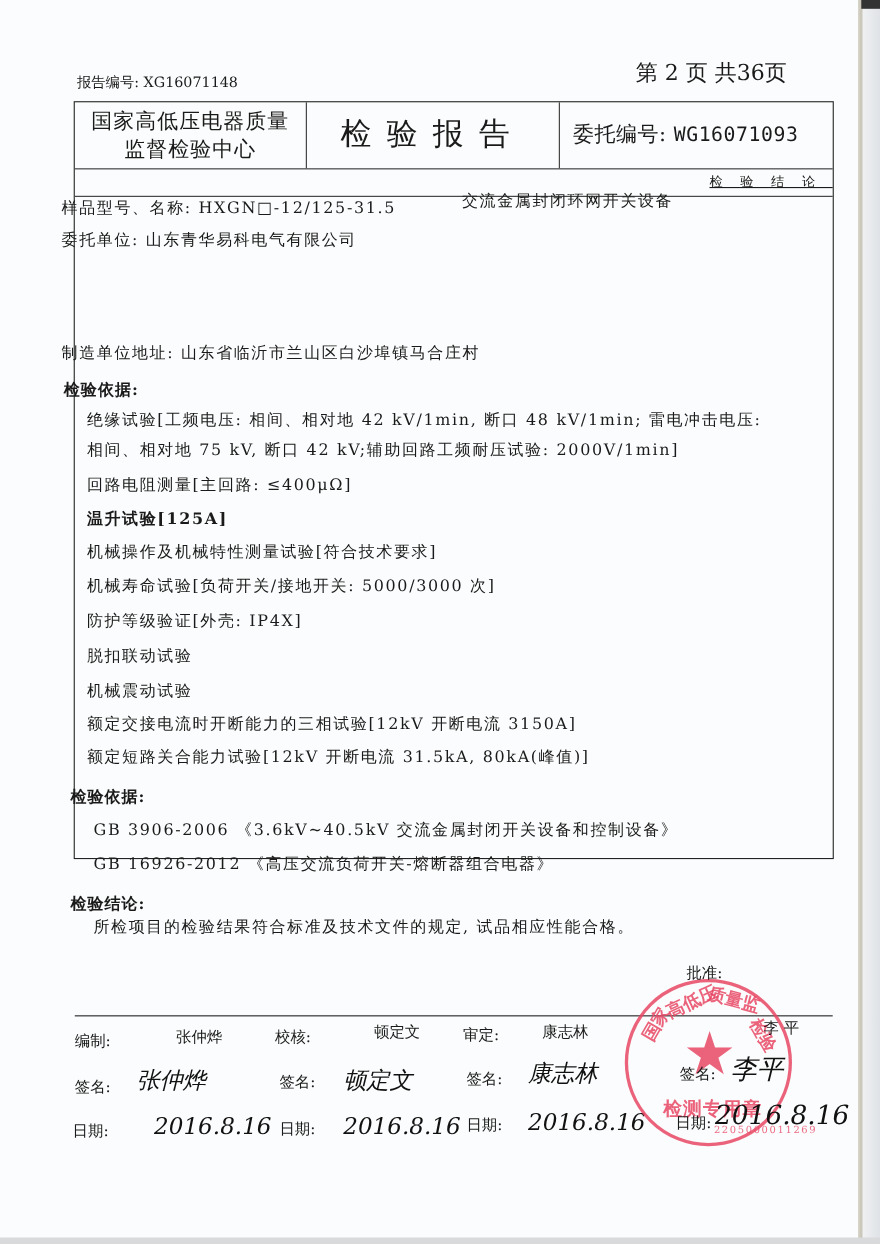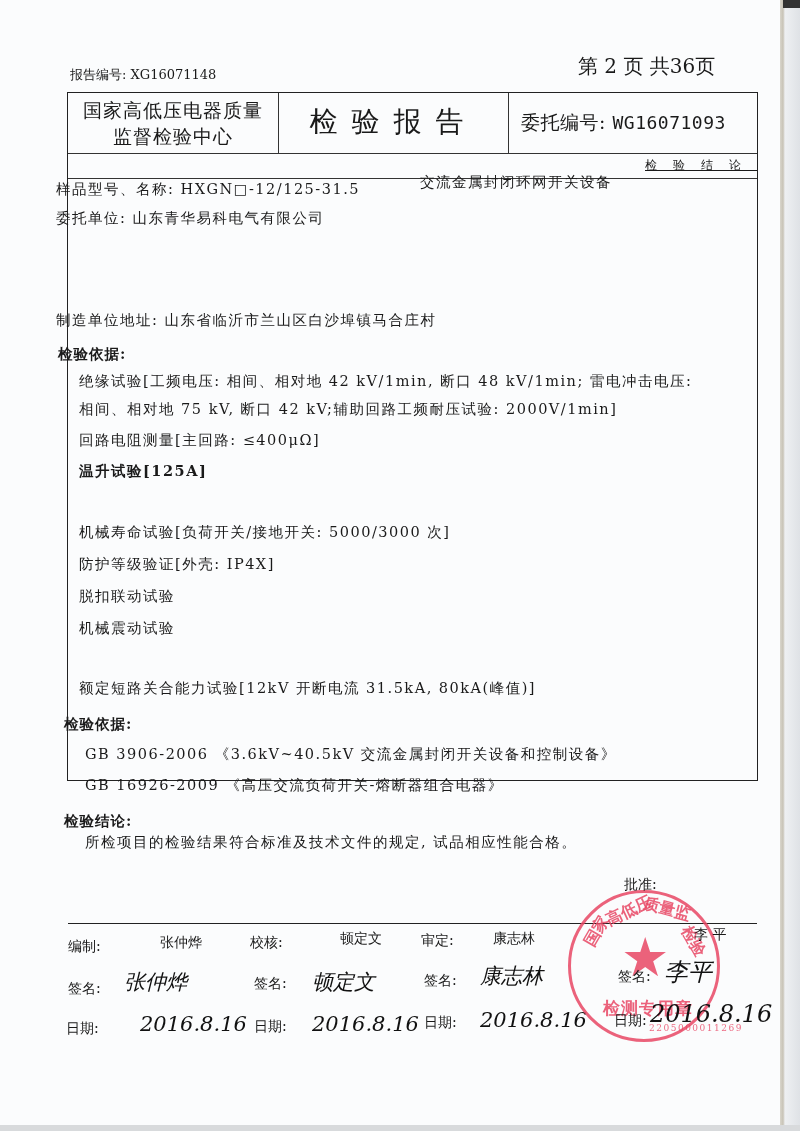--- a/index.html
+++ b/index.html
@@ -97,29 +97,31 @@
   <div class="body-line" style="left:-12px; top:218px;">
     <span>制造单位地址:</span>
     <span>山东省临沂市兰山区白沙埠镇马合庄村</span>
   </div>
 
   <div class="body-line bold" style="left:-10px; top:252px;">检验依据:</div>
   <div class="body-line" style="left:11px; top:279px;">绝缘试验[工频电压: 相间、相对地 42 kV/1min, 断口 48 kV/1min; 雷电冲击电压:</div>
   <div class="body-line" style="left:11px; top:307px;">相间、相对地 75 kV, 断口 42 kV;辅助回路工频耐压试验: 2000V/1min]</div>
   <div class="body-line" style="left:11px; top:338px;">回路电阻测量[主回路: ≤400μΩ]</div>
   <div class="body-line" style="left:11px; top:369px;font-weight:bold;">温升试验[125A]</div>
+  <div class="body-line" style="left:11px; top:399px;">机械操作及机械特性测量试验[符合技术要求]</div>
   <div class="body-line" style="left:11px; top:430px;">机械寿命试验[负荷开关/接地开关: 5000/3000 次]</div>
   <div class="body-line" style="left:11px; top:462px;">防护等级验证[外壳: IP4X]</div>
   <div class="body-line" style="left:11px; top:494px;">脱扣联动试验</div>
   <div class="body-line" style="left:11px; top:526px;">机械震动试验</div>
+  <div class="body-line" style="left:11px; top:556px;">额定交接电流时开断能力的三相试验[12kV  开断电流 3150A]</div>
   <div class="body-line" style="left:11px; top:586px;">额定短路关合能力试验[12kV  开断电流 31.5kA, 80kA(峰值)]</div>
 
   <div class="body-line bold" style="left:-4px; top:622px;">检验依据:</div>
   <div class="body-line" style="left:17px; top:652px;">GB 3906-2006 《3.6kV~40.5kV 交流金属封闭开关设备和控制设备》</div>
-  <div class="body-line" style="left:17px; top:683px;">GB 16926-2009 《高压交流负荷开关-熔断器组合电器》</div>
+  <div class="body-line" style="left:17px; top:683px;">GB 16926-2012 《高压交流负荷开关-熔断器组合电器》</div>
 
   <div class="body-line bold" style="left:-4px; top:719px;">检验结论:</div>
   <div class="body-line" style="left:17px; top:740px;">所检项目的检验结果符合标准及技术文件的规定, 试品相应性能合格。</div>
 
   <div class="sig-sep"></div>
 </div>
 
 <div class="sig-label" style="left:68px; top:938px;">编制:</div>
 <div class="sig-name" style="left:160px; top:934px;">张仲烨</div>
 

